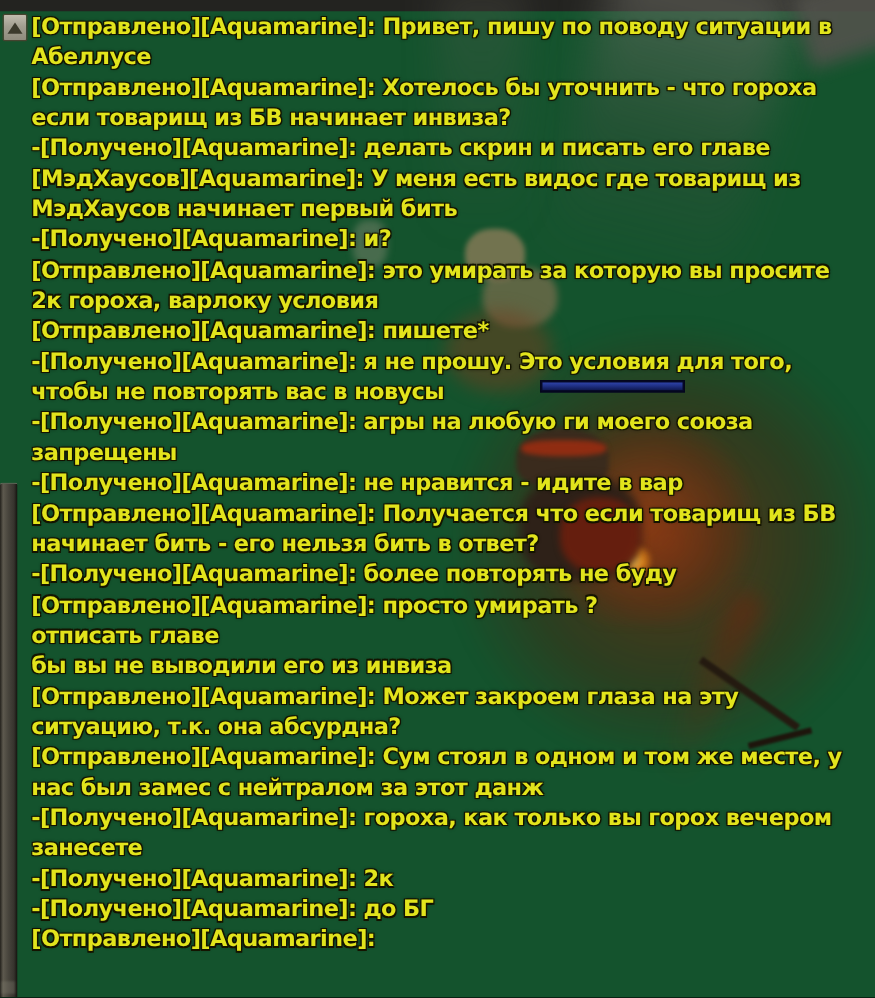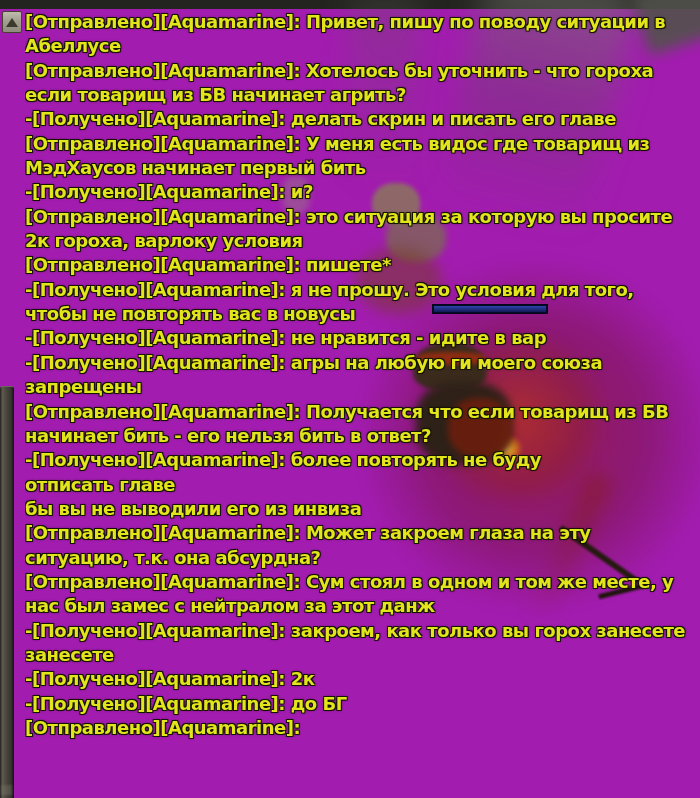--- a/index.html
+++ b/index.html
@@ -1,20 +1,20 @@
 <!DOCTYPE html>
 <html><head>
 <meta charset="utf-8">
 <style>
   html,body{margin:0;padding:0;background:#000;}
   .screen{
     position:relative;
     width:700px;height:798px;
     overflow:hidden;
-    background:#a21caf;
+    background:#14532d;
     font-family:"DejaVu Sans","Liberation Sans",sans-serif;
   }
   
   .bg, .bg *{position:absolute;pointer-events:none;}
   .bg{left:0;top:0;width:700px;height:798px;}
   .top-band{left:0;top:0;width:700px;height:9px;background:#232320;}
   .smoke-main{
     left:462px;top:-30px;width:150px;height:250px;
     background:linear-gradient(180deg,rgba(120,120,112,.55),rgba(80,80,72,.25) 55%,rgba(60,60,52,0));
     transform:rotate(14deg);filter:blur(16px);
@@ -151,73 +151,76 @@
     <div class="side-strip-cap"></div>
   </div>
 
   <div class="chat-log" id="chat-log">
       <div>
         <div class="line">[Отправлено][Aquamarine]: Привет, пишу по поводу ситуации в</div>
         <div class="line">Абеллусе</div>
       </div>
       <div>
         <div class="line">[Отправлено][Aquamarine]: Хотелось бы уточнить - что гороха</div>
-        <div class="line">если товарищ из БВ начинает агрить?</div>
+        <div class="line">если товарищ из БВ начинает инвиза?</div>
       </div>
       <div>
         <div class="line">-[Получено][Aquamarine]: делать скрин и писать его главе</div>
       </div>
       <div>
-        <div class="line">[Отправлено][Aquamarine]: У меня есть видос где товарищ из</div>
+        <div class="line">[МэдХаусов][Aquamarine]: У меня есть видос где товарищ из</div>
         <div class="line">МэдХаусов начинает первый бить</div>
       </div>
       <div>
         <div class="line">-[Получено][Aquamarine]: и?</div>
       </div>
       <div>
-        <div class="line">[Отправлено][Aquamarine]: это ситуация за которую вы просите</div>
+        <div class="line">[Отправлено][Aquamarine]: это умирать за которую вы просите</div>
         <div class="line">2к гороха, варлоку условия</div>
       </div>
       <div>
         <div class="line">[Отправлено][Aquamarine]: пишете*</div>
       </div>
       <div>
         <div class="line">-[Получено][Aquamarine]: я не прошу. Это условия для того,</div>
         <div class="line">чтобы не повторять вас в новусы</div>
       </div>
       <div>
-        <div class="line">-[Получено][Aquamarine]: не нравится - идите в вар</div>
-      </div>
-      <div>
         <div class="line">-[Получено][Aquamarine]: агры на любую ги моего союза</div>
         <div class="line">запрещены</div>
       </div>
       <div>
+        <div class="line">-[Получено][Aquamarine]: не нравится - идите в вар</div>
+      </div>
+      <div>
         <div class="line">[Отправлено][Aquamarine]: Получается что если товарищ из БВ</div>
         <div class="line">начинает бить - его нельзя бить в ответ?</div>
       </div>
       <div>
         <div class="line">-[Получено][Aquamarine]: более повторять не буду</div>
       </div>
       <div>
+        <div class="line">[Отправлено][Aquamarine]: просто умирать ?</div>
+      </div>
+      <div>
         <div class="line">отписать главе</div>
       </div>
       <div>
         <div class="line">бы вы не выводили его из инвиза</div>
       </div>
       <div>
         <div class="line">[Отправлено][Aquamarine]: Может закроем глаза на эту</div>
         <div class="line">ситуацию, т.к. она абсурдна?</div>
       </div>
       <div>
         <div class="line">[Отправлено][Aquamarine]: Сум стоял в одном и том же месте, у</div>
         <div class="line">нас был замес с нейтралом за этот данж</div>
       </div>
       <div>
-        <div class="line">-[Получено][Aquamarine]: закроем, как только вы горох занесете</div>
+        <div class="line">-[Получено][Aquamarine]: гороха, как только вы горох вечером</div>
         <div class="line">занесете</div>
       </div>
       <div>
         <div class="line">-[Получено][Aquamarine]: 2к</div>
       </div>
       <div>
         <div class="line">-[Получено][Aquamarine]: до БГ</div>
       </div>
       <div>
         <div class="line">[Отправлено][Aquamarine]: </div>

